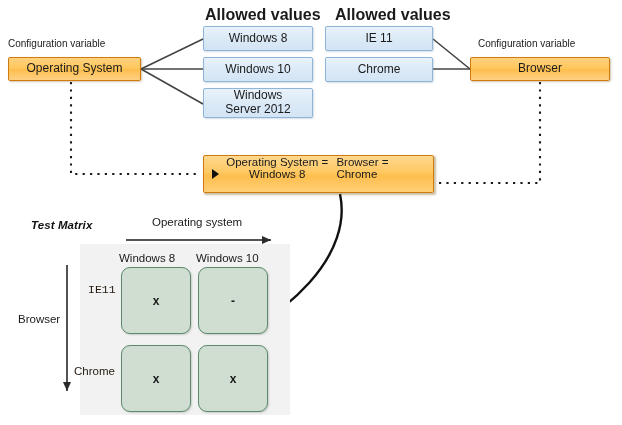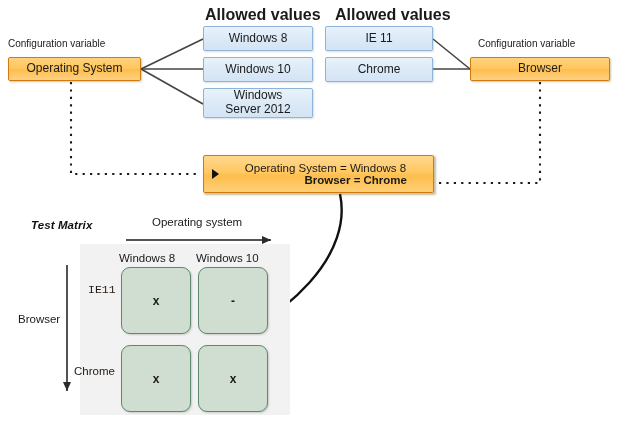--- a/index.html
+++ b/index.html
@@ -36,25 +36,25 @@
   }
   .caption.bold{font-weight:bold;font-size:16px;}
 
   
   #config-box{
     position:absolute;left:203px;top:155px;width:231px;height:38px;
     box-sizing:border-box;
     background:linear-gradient(to bottom,#ffd88f 0%,#ffc862 45%,#fdbe4c 55%,#ffcf77 100%);
     border:1.5px solid #d07b10;border-radius:2px;
     box-shadow:1.5px 1.5px 2px rgba(120,90,30,.4);
-    display:flex;flex-direction:column;justify-content:center;
+    display:flex;flex-direction:row;justify-content:center;
     font-size:11.5px;
   }
   #config-line-1{text-align:center;padding-left:14px;}
-  #config-line-2{text-align:right;padding-right:26px;font-weight:bold;}
+  #config-line-2{text-align:left;padding-right:26px;}
   #config-tri{
     position:absolute;left:8px;top:50%;transform:translateY(-50%);
     width:0;height:0;border-left:7px solid #111;
     border-top:5px solid transparent;border-bottom:5px solid transparent;
   }
 
   
   #matrix-backdrop{
     position:absolute;left:80px;top:244px;width:210px;height:171px;
     background:#f2f2f2;

